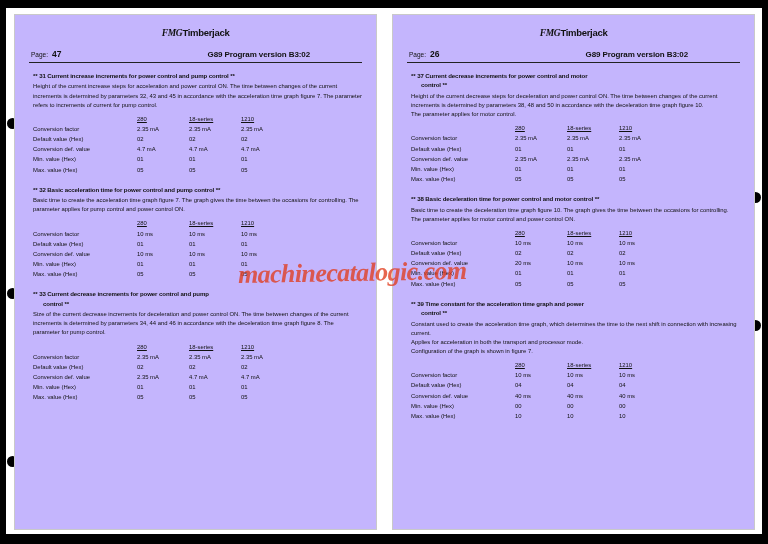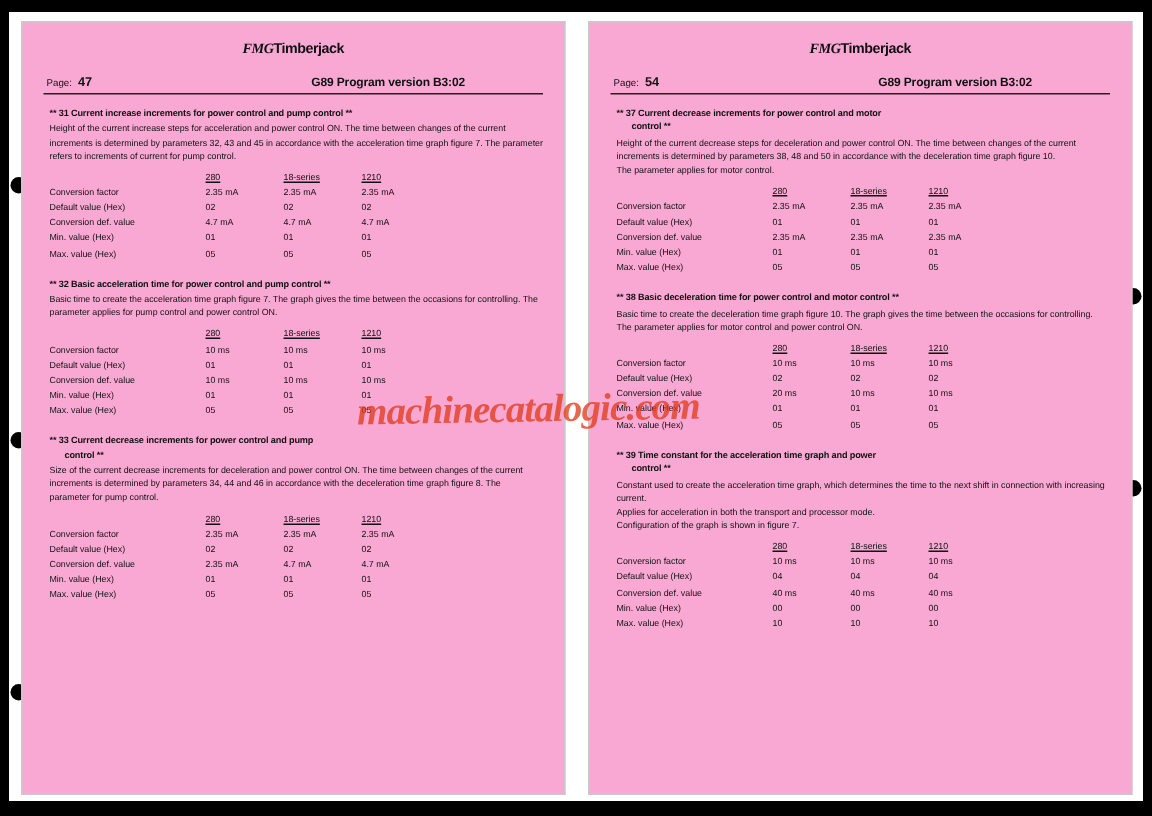--- a/index.html
+++ b/index.html
@@ -37,21 +37,21 @@
     width: 11px; height: 11px;
     border-radius: 50%;
     background: #000;
   }
 
   .page {
     position: absolute;
     top: 14px;
     width: 363px;
     height: 516px;
-    background: #f9a8d4;
+    background: #c4b5fd;
     border: 1px solid #c9c9c9;
     padding: 0;
   }
   .page.left { left: 14px; }
   .page.right { left: 392px; }
 
   .brand {
     position: absolute;
     top: 12px;
     width: 100%;
@@ -323,21 +323,21 @@
 
     </div>
   </div>
 
   <div class="page right">
     <div class="brand">
       <span class="fmg">FMG</span><span>Timberjack</span>
     </div>
     <div class="header-row">
       <div class="header-page">
-        <span>Page:</span><b>54</b>
+        <span>Page:</span><b>26</b>
       </div>
       <div class="header-title">G89 Program version B3:02</div>
     </div>
     <div class="rule"></div>
 
     <div class="content">
 
       <div class="sect">
         <div class="sect-title">
           <span>** 37 Current decrease increments for power control and motor</span>

